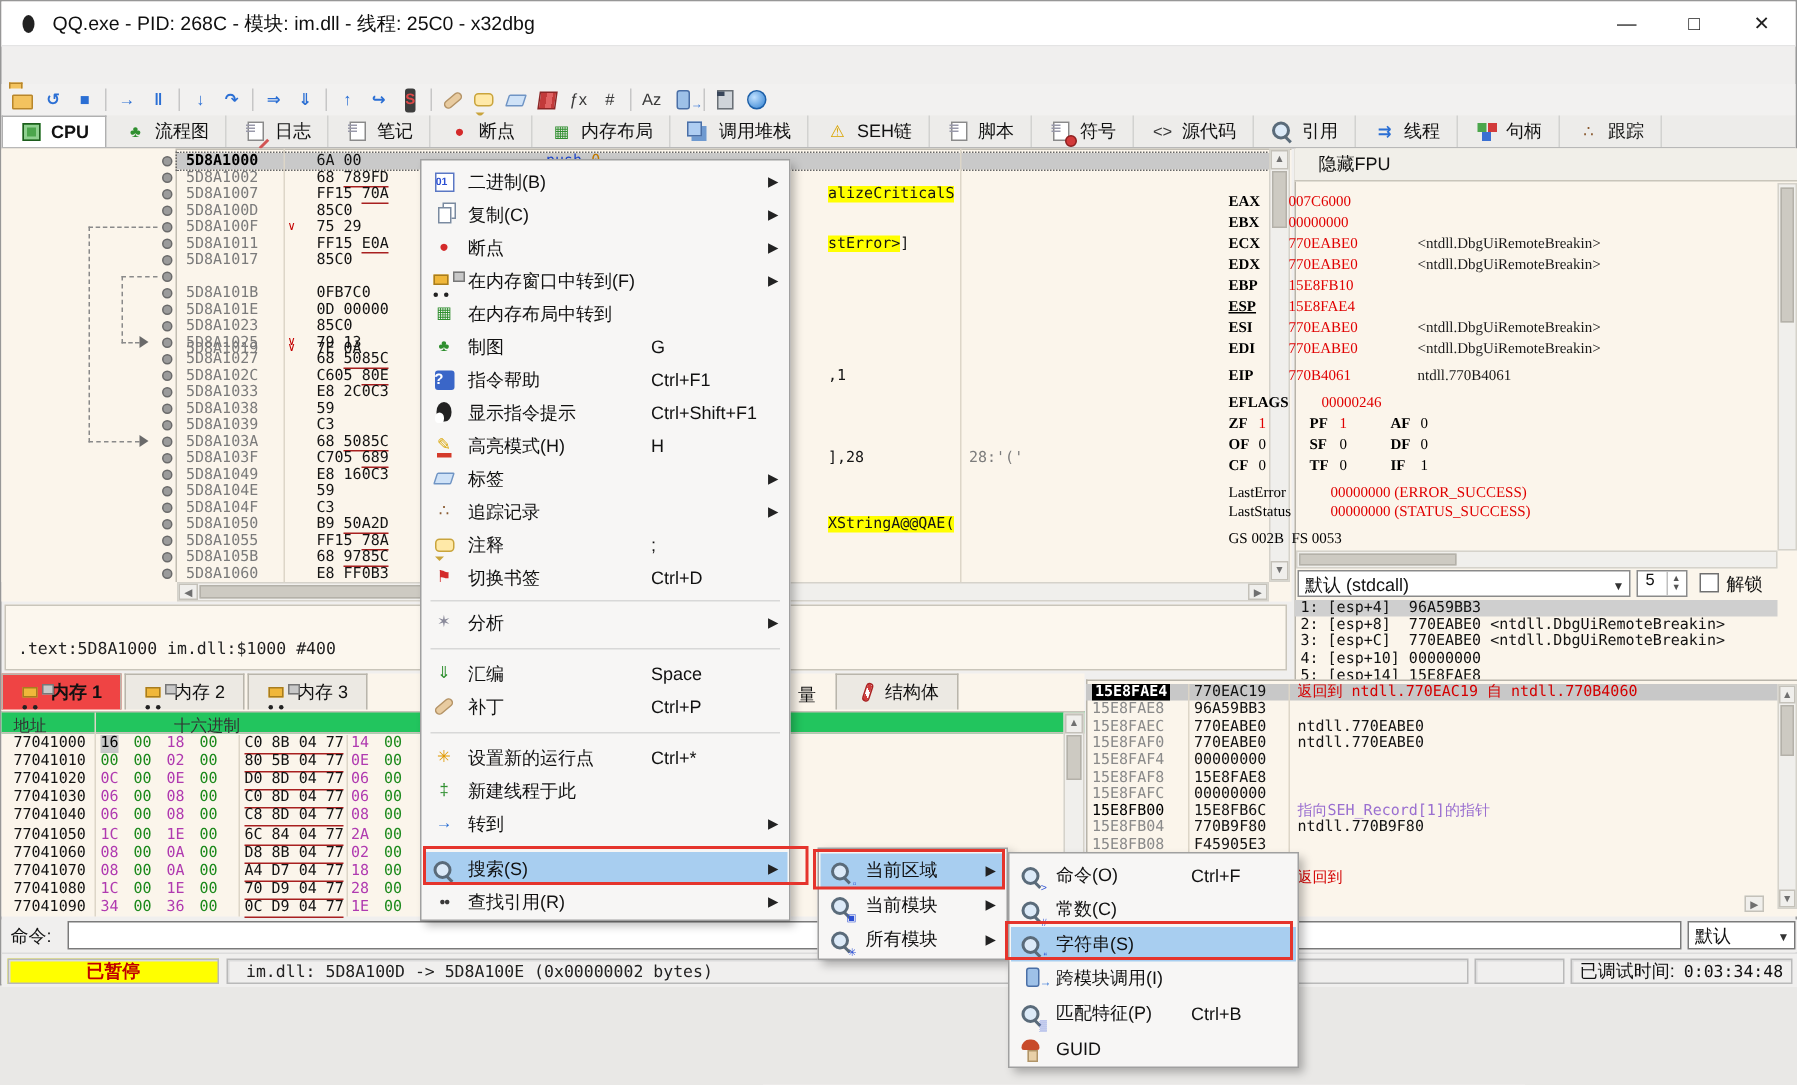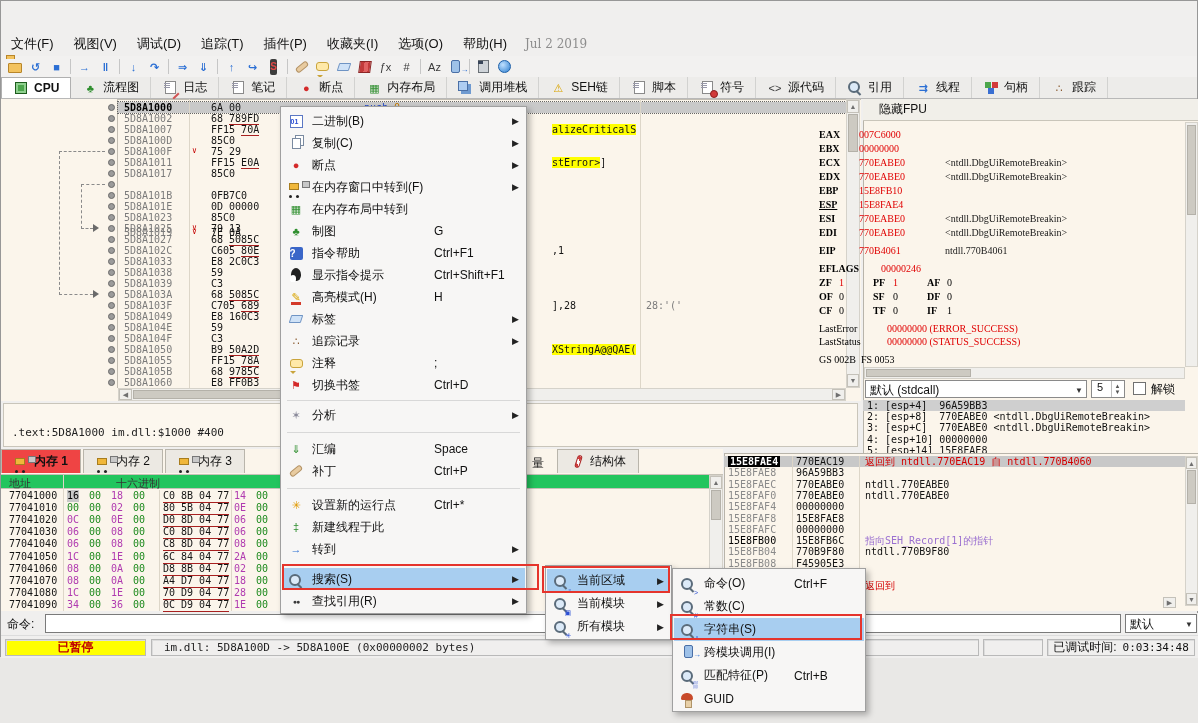--- a/index.html
+++ b/index.html
@@ -160,34 +160,30 @@
 .mi.sel{background:#a8cef0}
 .msep{position:absolute;left:6px;right:6px;display:flex;align-items:center}
 .msep::after{content:"";width:100%;height:1px;background:#d8d8d8}
 .redbox{position:absolute;border:2px solid #e5342c;z-index:25;pointer-events:none}
 </style>
 </head>
 <body>
 
 <div id="win">
 
-
-  <div id="menubar">
-    <span id="menubar-items">
-        <span class="menu-item">文件(F)</span>
-        <span class="menu-item">视图(V)</span>
-        <span class="menu-item">调试(D)</span>
-        <span class="menu-item">追踪(T)</span>
-        <span class="menu-item">插件(P)</span>
-        <span class="menu-item">收藏夹(I)</span>
-        <span class="menu-item">选项(O)</span>
-        <span class="menu-item">帮助(H)</span>
-      </span>
-    <span id="menu-date">Jul 2 2019</span>
-  </div>
+  <div id="titlebar">
+    <span id="app-icon"></span>
+    <span id="title-text">QQ.exe - PID: 268C - 模块: im.dll - 线程: 25C0 - x32dbg</span>
+    <span id="win-controls">
+      <span class="winbtn">—</span>
+      <span class="winbtn">□</span>
+      <span class="winbtn">✕</span>
+    </span>
+  </div>
+
 
   <div id="toolbar">
       <span class="tbtn">
         <span class="ic">
           <span class="i-folder"></span>
         </span>
       </span>
       <span class="tbtn">
         <span class="ic c-bb">↺</span>
       </span>

